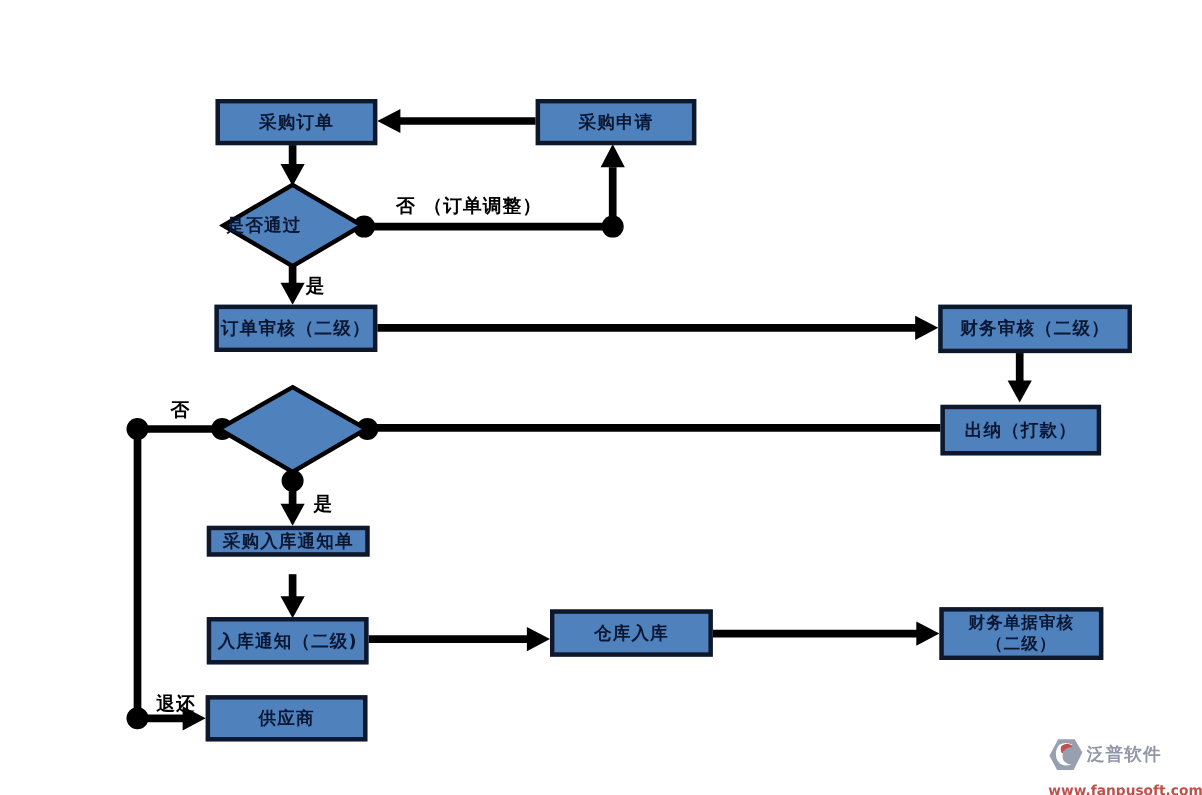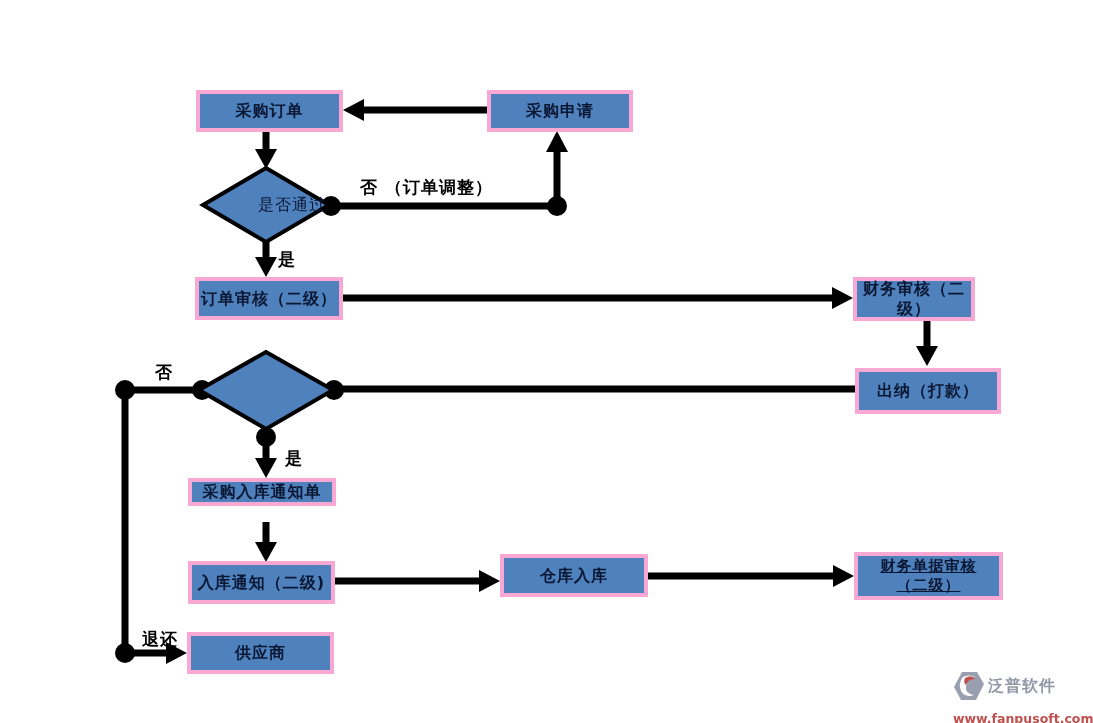--- a/index.html
+++ b/index.html
@@ -8,38 +8,38 @@
     width:1093px;height:723px;
     background:#ffffff;
     font-family:"DejaVu Sans","Liberation Sans",sans-serif;
     overflow:hidden;
   }
   #connector-layer{position:absolute;left:0;top:0;width:1093px;height:723px;}
   .node{
     position:absolute;
     box-sizing:border-box;
     background:#4f81bd;
-    border:4px solid #f9a8d4;
+    border:4px solid #0f172a;
     color:#0a1733;
     font-weight:bold;
     font-size:16px;
     display:flex;
     flex-direction:column;
     align-items:center;
     justify-content:center;
     text-align:center;
     line-height:1.25;
     letter-spacing:1px;
   }
   .diamond-label{
     position:absolute;
     color:#0a1733;
-    font-weight:normal;
+    font-weight:bold;
     font-size:16px;
-    text-align:right;
+    text-align:left;
     line-height:1.2;
     letter-spacing:1px;
   }
   .edge-label{
     position:absolute;
     color:#000000;
     font-weight:bold;
     font-size:17px;
     text-align:left;
     letter-spacing:1px;
@@ -157,41 +157,41 @@
   </div>
 
   <div class="node" style="left:487px;top:90px;width:146px;height:42px;">
     <span>采购申请</span>
   </div>
 
   <div class="node" style="left:195px;top:277px;width:148px;height:43px;justify-content:center;">
     <span>订单审核（二级）</span>
   </div>
 
-  <div class="node" style="left:853px;top:277px;width:122px;height:44px;">
+  <div class="node" style="left:853px;top:277px;width:176px;height:44px;">
     <span>财务审核（二级）</span>
   </div>
 
   <div class="node" style="left:855px;top:368px;width:146px;height:46px;">
     <span>出纳（打款）</span>
   </div>
 
   <div class="node" style="left:188px;top:478px;width:148px;height:28px;">
     <span>采购入库通知单</span>
   </div>
 
   <div class="node" style="left:188px;top:561px;width:147px;height:43px;">
     <span>入库通知（二级)</span>
   </div>
 
   <div class="node" style="left:500px;top:554px;width:148px;height:43px;">
     <span>仓库入库</span>
   </div>
 
-  <div class="node" style="left:854px;top:552px;width:149px;height:48px;font-size:15px;line-height:1.3;text-decoration:underline;">
+  <div class="node" style="left:854px;top:552px;width:149px;height:48px;font-size:15px;line-height:1.3;">
     <span>财务单据审核</span>
     <span>（二级）</span>
   </div>
 
   <div class="node" style="left:187px;top:632px;width:147px;height:42px;">
     <span>供应商</span>
   </div>
 
   <div class="diamond-label" style="left:206px;top:195px;width:120px;">是否通过</div>
 

